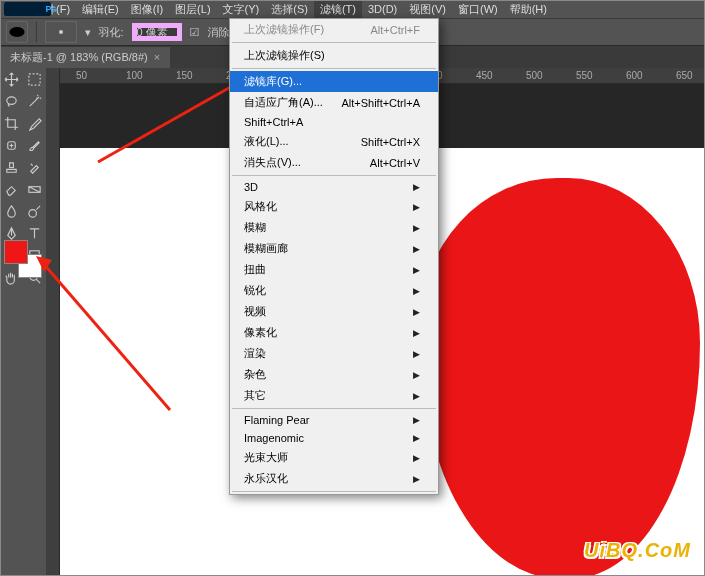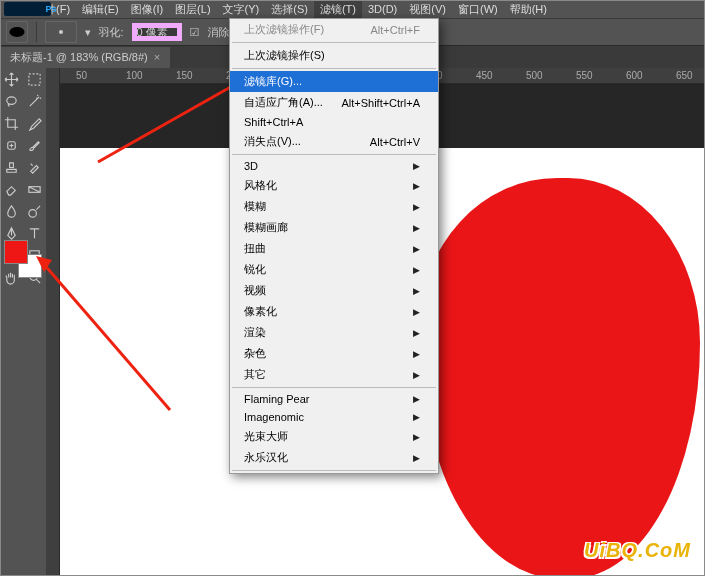--- a/index.html
+++ b/index.html
@@ -245,20 +245,24 @@
       <span></span>
   </div>
   <div class="row">
     <span>自适应广角(A)...</span>
       <span>Alt+Shift+Ctrl+A</span>
   </div>
   <div class="row">
       <span>Shift+Ctrl+A</span>
   </div>
   <div class="row">
+    <span>液化(L)...</span>
+      <span>Shift+Ctrl+X</span>
+  </div>
+  <div class="row">
     <span>消失点(V)...</span>
       <span>Alt+Ctrl+V</span>
   </div>
   <hr>
   <div class="row">
       <span>3D</span>
       <span class="arrow">▶</span>
     </div>
   <div class="row">
       <span>风格化</span>

